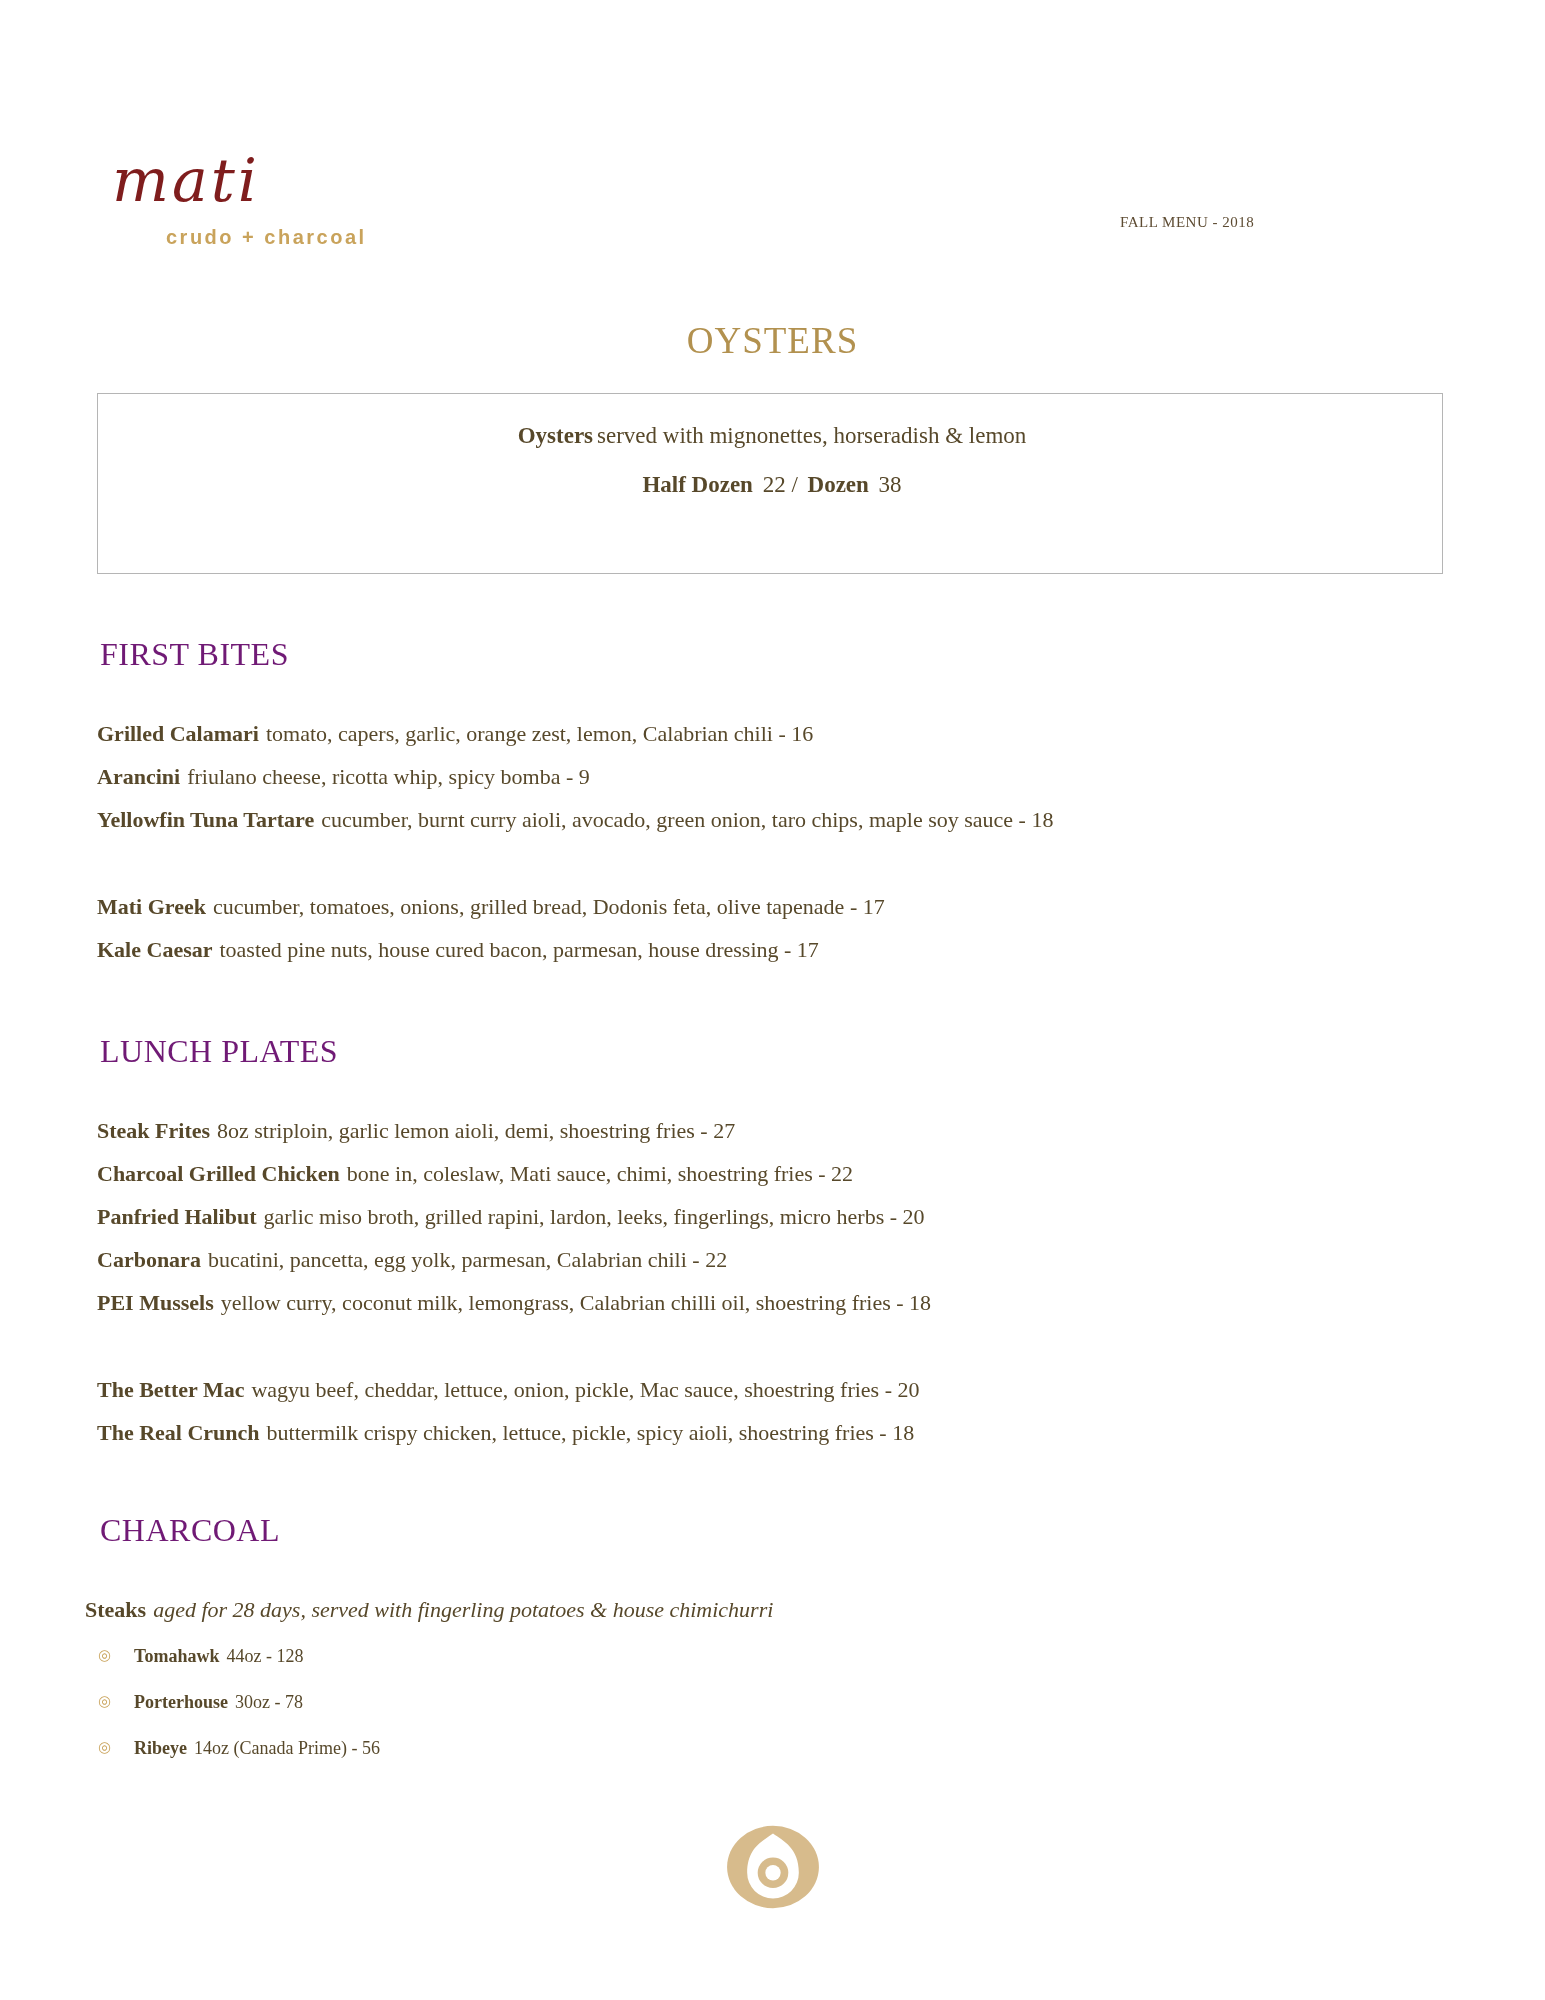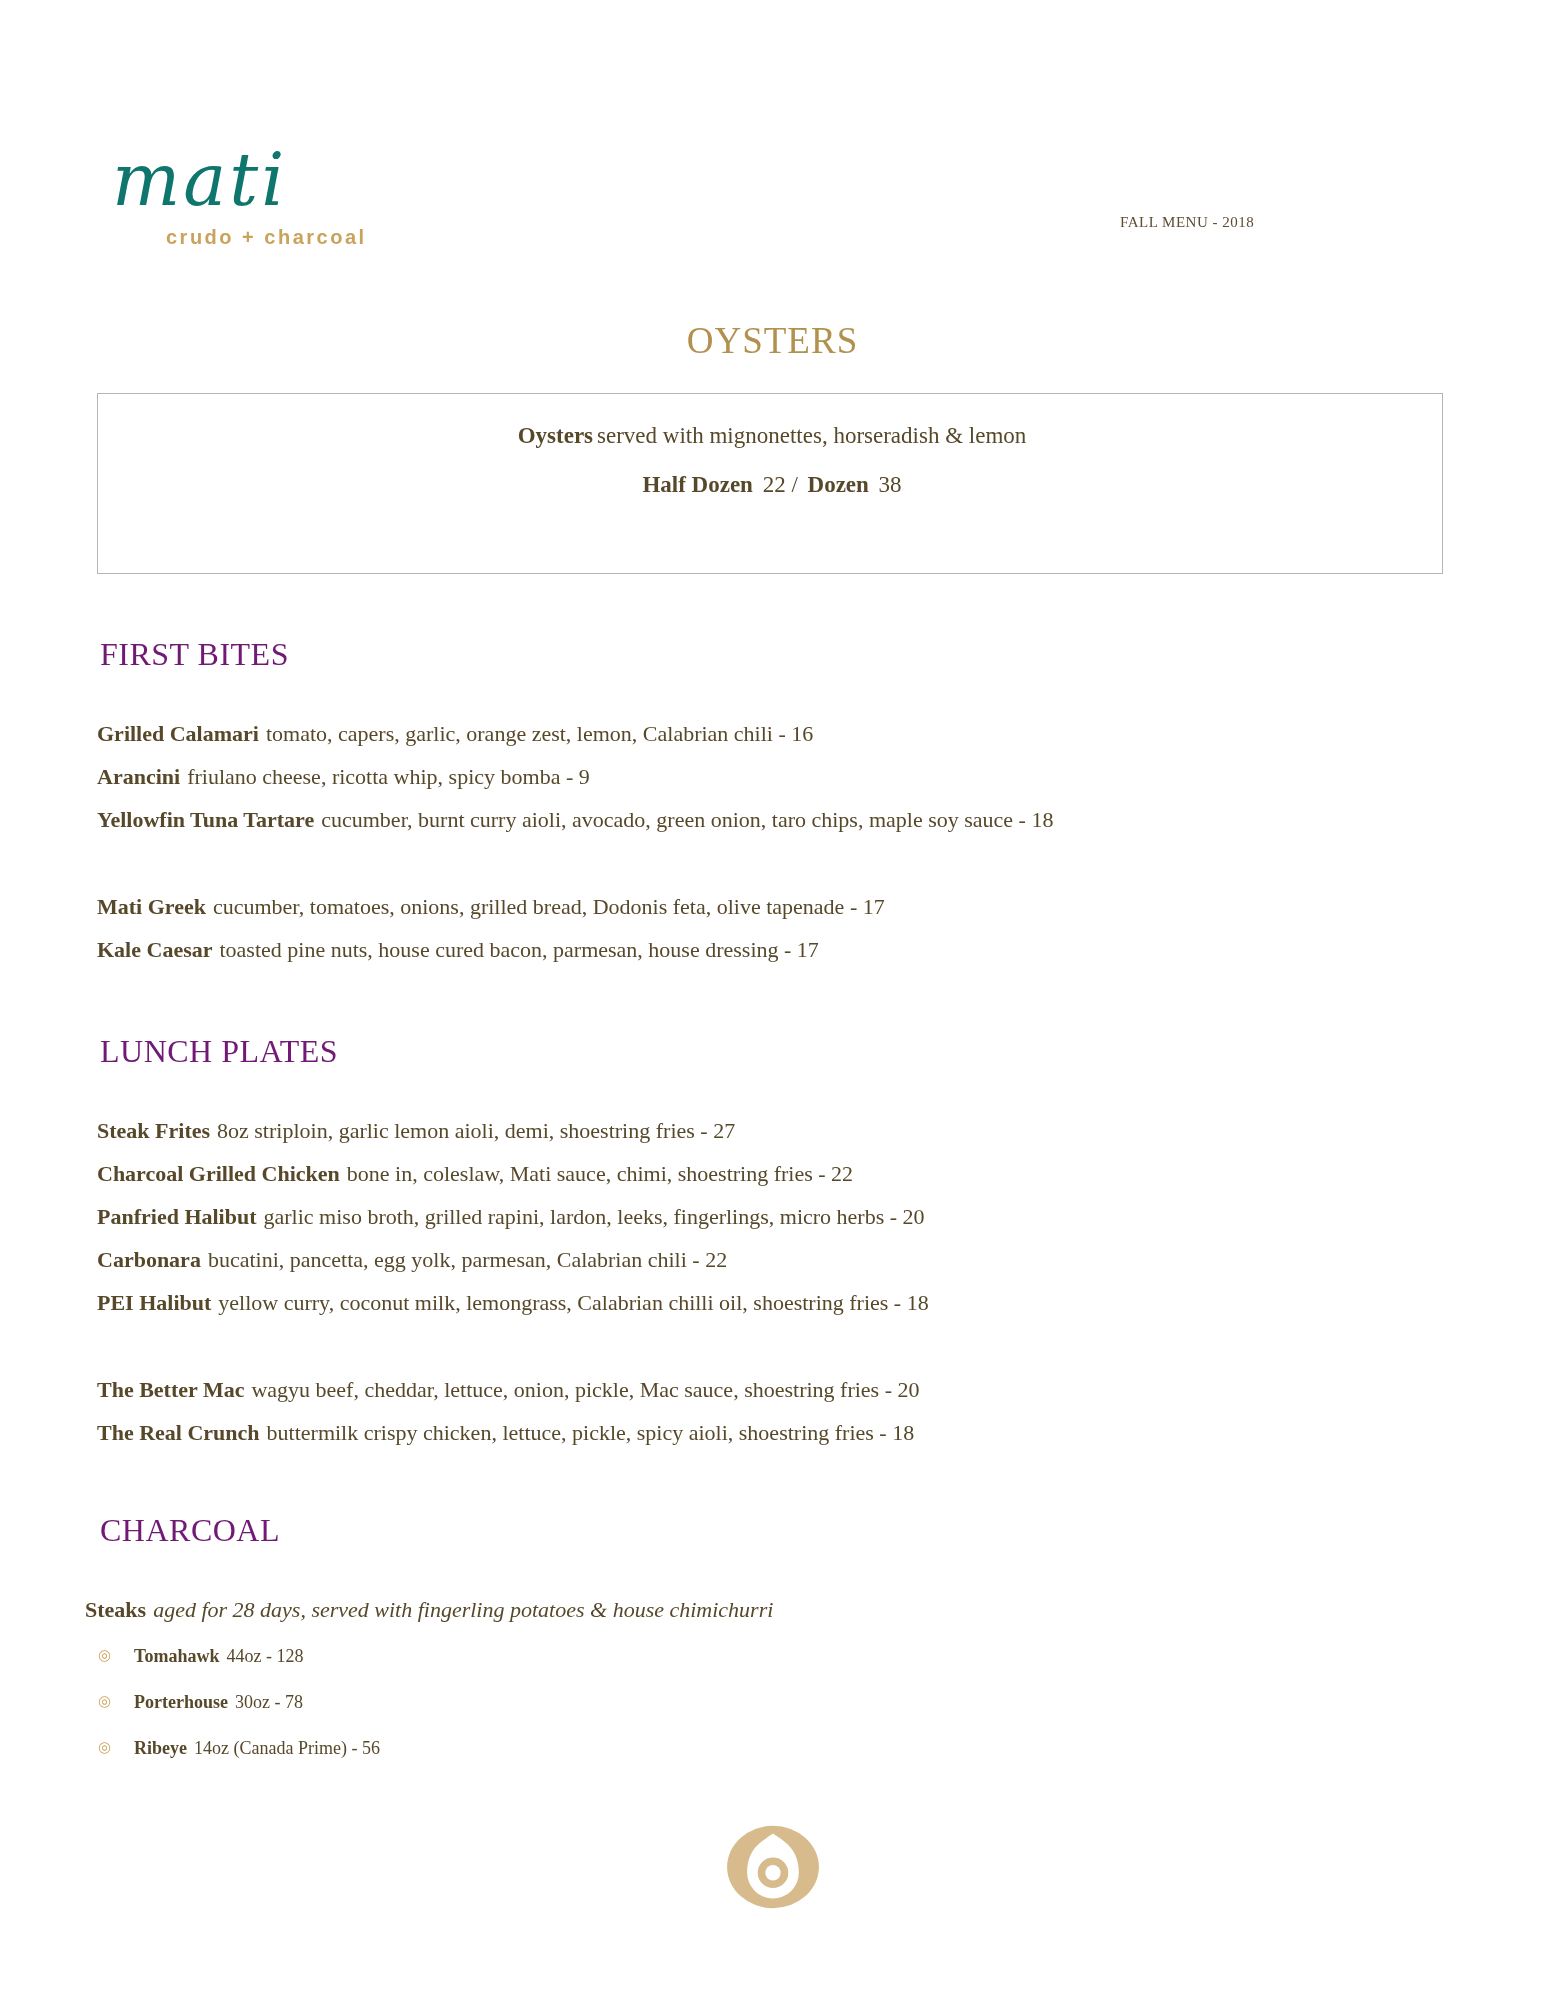--- a/index.html
+++ b/index.html
@@ -10,23 +10,23 @@
     height: 2000px;
     background: #ffffff;
     font-family: "Liberation Serif", serif;
     overflow: hidden;
   }
   
   .brand { padding: 140px 0 0 112px; }
   .logo-script {
     font-family: "DejaVu Serif", serif;
     font-style: italic;
-    font-size: 72px;
+    font-size: 60px;
     line-height: 80px;
-    color: #0f766e;
+    color: #7f1d1d;
     letter-spacing: 3px;
   }
   .tagline {
     font-family: "Liberation Sans", sans-serif;
     font-size: 20px;
     font-weight: bold;
     letter-spacing: 2.5px;
     color: #c9a35b;
     margin: 6px 0 0 54px;
   }
@@ -147,21 +147,21 @@
       <li class="menu-item">
         <span class="item-name">Charcoal Grilled Chicken</span><span class="item-desc">bone in, coleslaw, Mati sauce, chimi, shoestring fries - 22</span>
       </li>
       <li class="menu-item">
         <span class="item-name">Panfried Halibut</span><span class="item-desc">garlic miso broth, grilled rapini, lardon, leeks, fingerlings, micro herbs - 20</span>
       </li>
       <li class="menu-item">
         <span class="item-name">Carbonara</span><span class="item-desc">bucatini, pancetta, egg yolk, parmesan, Calabrian chili - 22</span>
       </li>
       <li class="menu-item">
-        <span class="item-name">PEI Halibut</span><span class="item-desc">yellow curry, coconut milk, lemongrass, Calabrian chilli oil, shoestring fries - 18</span>
+        <span class="item-name">PEI Mussels</span><span class="item-desc">yellow curry, coconut milk, lemongrass, Calabrian chilli oil, shoestring fries - 18</span>
       </li>
     </ul>
     <ul class="group">
       <li class="menu-item">
         <span class="item-name">The Better Mac</span><span class="item-desc">wagyu beef, cheddar, lettuce, onion, pickle, Mac sauce, shoestring fries - 20</span>
       </li>
       <li class="menu-item">
         <span class="item-name">The Real Crunch</span><span class="item-desc">buttermilk crispy chicken, lettuce, pickle, spicy aioli, shoestring fries - 18</span>
       </li>
     </ul>

